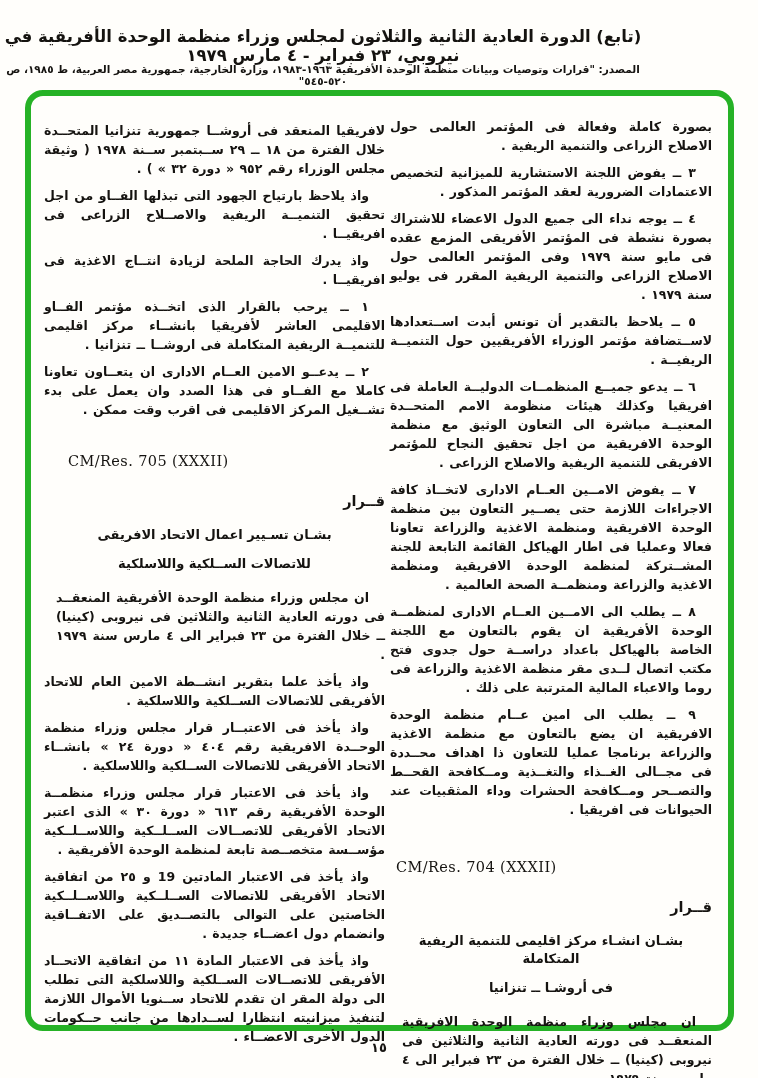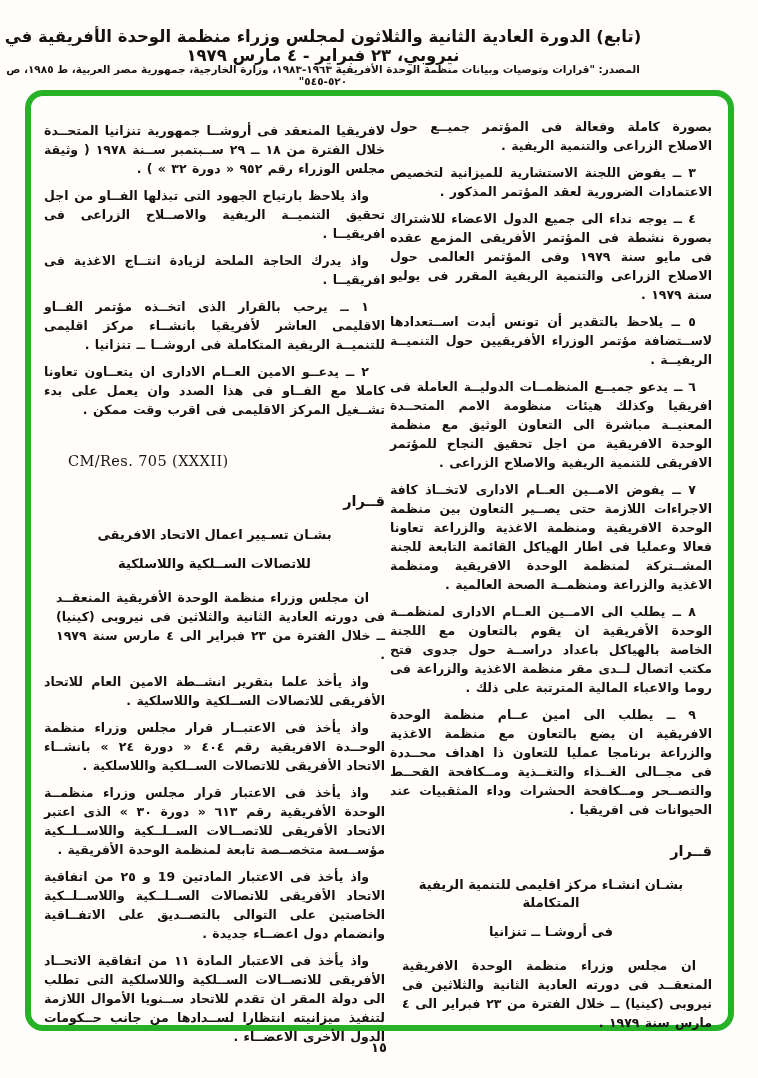--- a/index.html
+++ b/index.html
@@ -68,29 +68,30 @@
 </style>
 </head>
 <body>
 
 <div class="hdr hdr-title">(تابع) الدورة العادية الثانية والثلاثون لمجلس وزراء منظمة الوحدة الأفريقية في نيروبي، ٢٣ فبراير - ٤ مارس ١٩٧٩</div>
 <div class="hdr hdr-source">المصدر: "قرارات وتوصيات وبيانات منظمة الوحدة الأفريقية ١٩٦٣-١٩٨٣، وزارة الخارجية، جمهورية مصر العربية، ط ١٩٨٥، ص ٥٢٠-٥٤٥"</div>
 
 <div class="frame">
 
   <div class="col col-right">
-    <p class="first">بصورة كاملة وفعالة فى المؤتمر جميــع حول الاصلاح الزراعى والتنمية الريفية .</p>
+    <p class="first">بصورة كاملة وفعالة فى المؤتمر العالمى حول الاصلاح الزراعى والتنمية الريفية .</p>
     <p class="indent">٣ ــ يفوض اللجنة الاستشارية للميزانية لتخصيص الاعتمادات الضرورية لعقد المؤتمر المذكور .</p>
     <p class="indent">٤ ــ يوجه نداء الى جميع الدول الاعضاء للاشتراك بصورة نشطة فى المؤتمر الأفريقى المزمع عقده فى مايو سنة ١٩٧٩ وفى المؤتمر العالمى حول الاصلاح الزراعى والتنمية الريفية المقرر فى يوليو سنة ١٩٧٩ .</p>
     <p class="indent">٥ ــ يلاحظ بالتقدير أن تونس أبدت اســتعدادها لاســتضافة مؤتمر الوزراء الأفريقيين حول التنميــة الريفيــة .</p>
     <p class="indent">٦ ــ يدعو جميــع المنظمــات الدوليــة العاملة فى افريقيا وكذلك هيئات منظومة الامم المتحــدة المعنيــة مباشرة الى التعاون الوثيق مع منظمة الوحدة الافريقية من اجل تحقيق النجاح للمؤتمر الافريقى للتنمية الريفية والاصلاح الزراعى .</p>
     <p class="indent">٧ ــ يفوض الامــين العــام الادارى لاتخــاذ كافة الاجراءات اللازمة حتى يصــير التعاون بين منظمة الوحدة الافريقية ومنظمة الاغذية والزراعة تعاونا فعالا وعمليا فى اطار الهياكل القائمة التابعة للجنة المشــتركة لمنظمة الوحدة الافريقية ومنظمة الاغذية والزراعة ومنظمــة الصحة العالمية .</p>
     <p class="indent">٨ ــ يطلب الى الامــين العــام الادارى لمنظمــة الوحدة الأفريقية ان يقوم بالتعاون مع اللجنة الخاصة بالهياكل باعداد دراســة حول جدوى فتح مكتب اتصال لــدى مقر منظمة الاغذية والزراعة فى روما والاعباء المالية المترتبة على ذلك .</p>
     <p class="indent">٩ ــ يطلب الى امين عــام منظمة الوحدة الافريقية ان يضع بالتعاون مع منظمة الاغذية والزراعة برنامجا عمليا للتعاون ذا اهداف محــددة فى مجــالى الغــذاء والتغــذية ومــكافحة القحــط والتصــحر ومــكافحة الحشرات وداء المثقبيات عند الحيوانات فى افريقيا .</p>
 
+    <div class="res-number">CM/Res. 704 (XXXII)</div>
     <div class="decree-label">قــرار</div>
     <div class="res-title l1">بشـان انشـاء مركز اقليمى للتنمية الريفية المتكاملة</div>
     <div class="res-title l2">فى أروشـا ــ تنزانيا</div>
     <p class="indent after-title">ان مجلس وزراء منظمة الوحدة الافريقية المنعقــد فى دورته العادية الثانية والثلاثين فى نيروبى (كينيا) ــ خلال الفترة من ٢٣ فبراير الى ٤ مارس سنة ١٩٧٩ .</p>
 
   </div>
 
   <div class="col col-left">
     <p class="first">لافريقيا المنعقد فى أروشــا جمهورية تنزانيا المتحــدة خلال الفترة من ١٨ ــ ٢٩ ســبتمبر ســنة ١٩٧٨ ( وثيقة مجلس الوزراء رقم ٩٥٢ « دورة ٣٢ » ) .</p>
     <p class="indent">واذ يلاحظ بارتياح الجهود التى تبذلها الفــاو من اجل تحقيق التنميــة الريفية والاصــلاح الزراعى فى افريقيــا .</p>

